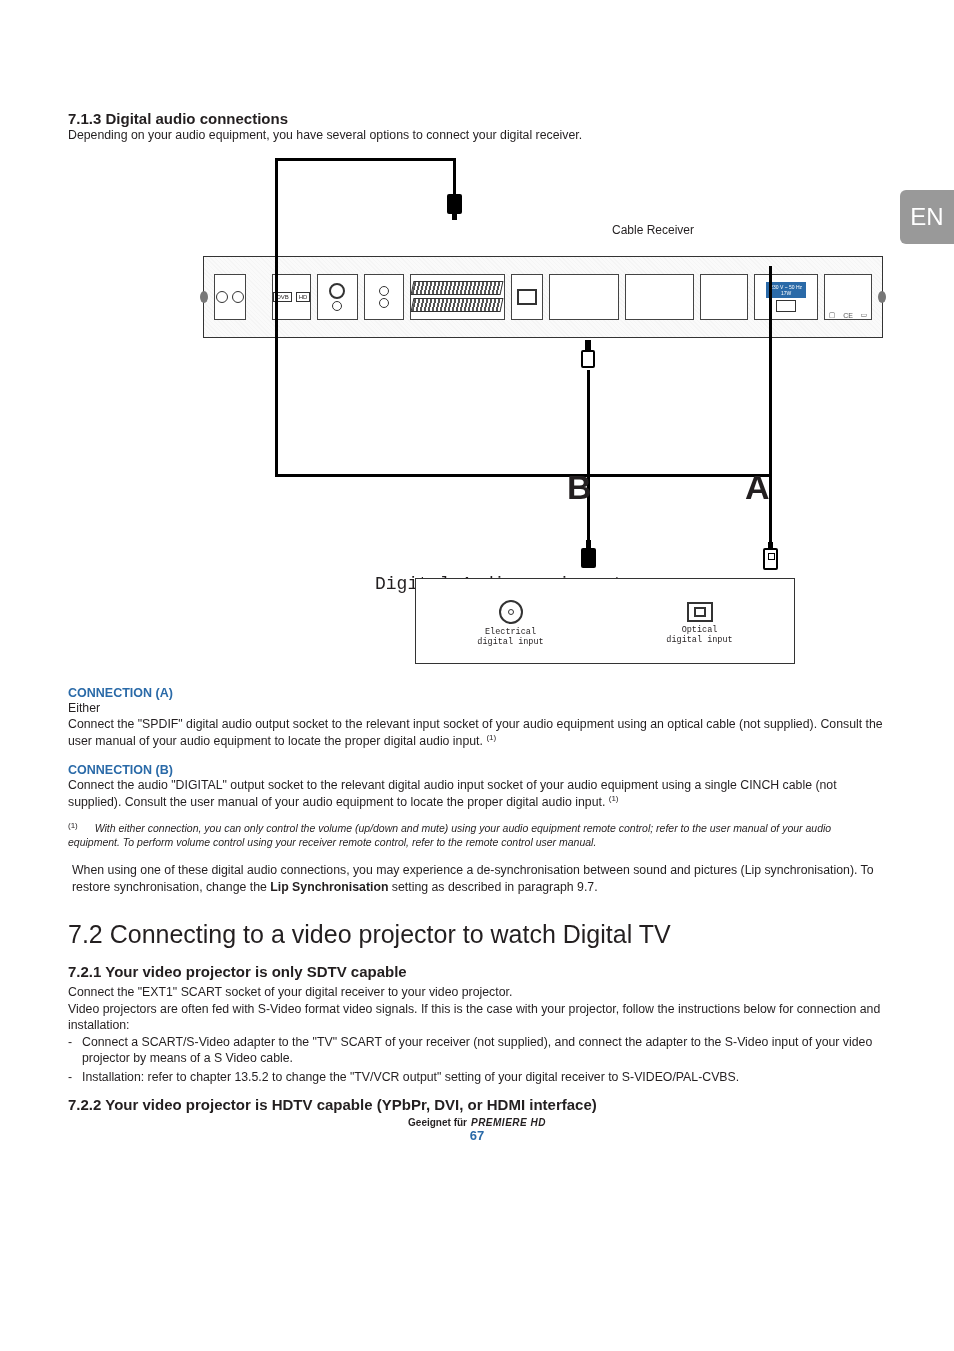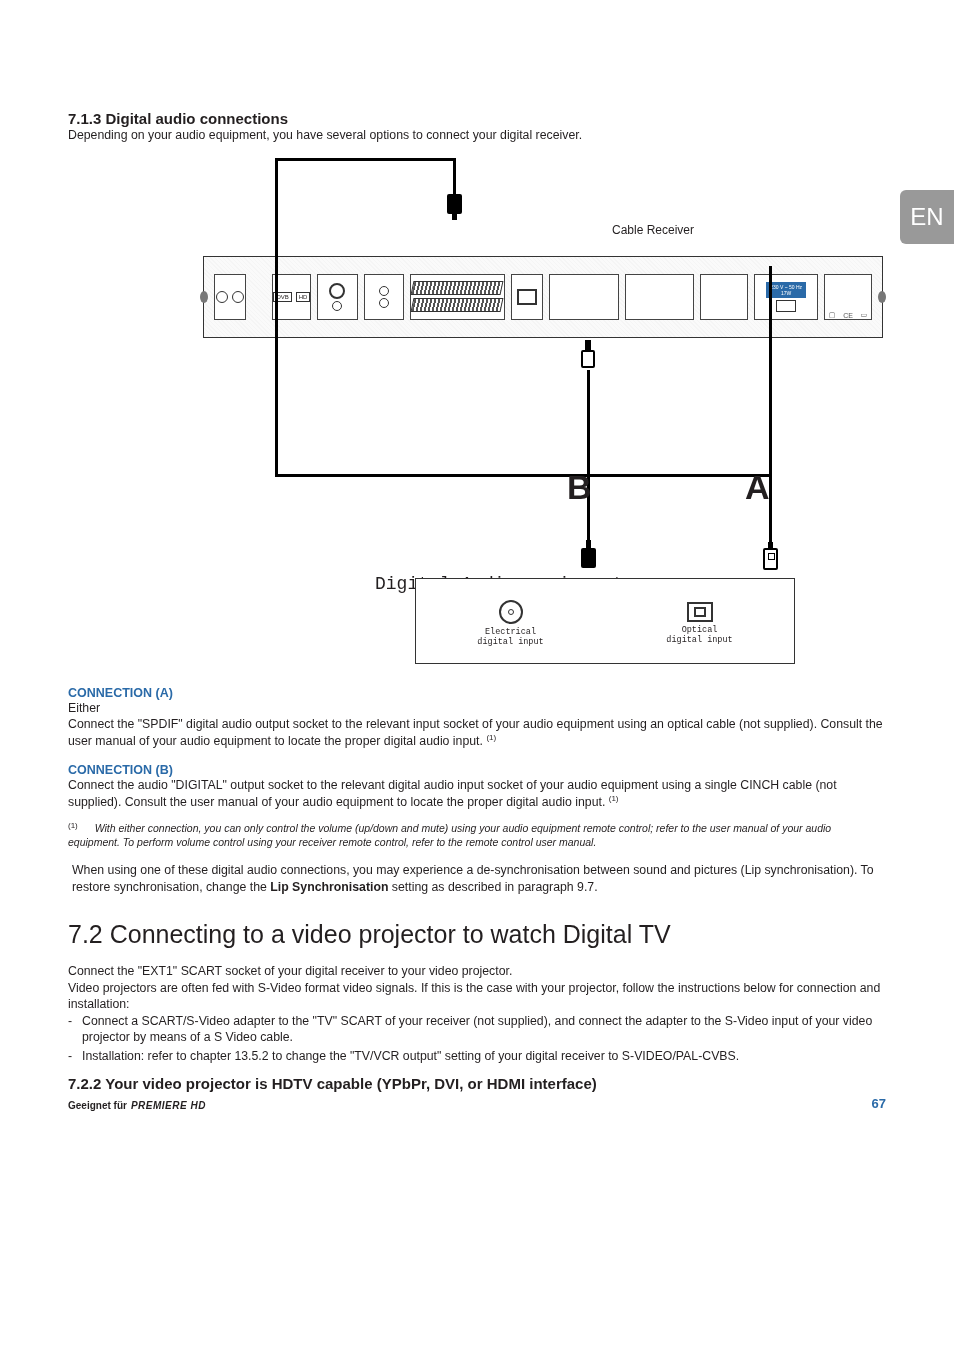--- a/index.html
+++ b/index.html
@@ -219,21 +219,22 @@
     margin-top:10px;
     margin-bottom:4px;
   }
   ul.dash{list-style:none;padding-left:0;}
   ul.dash li{font-size:12.3px;line-height:1.35;padding-left:14px;position:relative;margin-bottom:2px;}
   ul.dash li::before{content:"-";position:absolute;left:0;}
   .footer{
     position:relative;
     display:flex;
     justify-content:space-between;
-    align-items:flex-end;
+    align-items:center;
+    flex-direction:column;
   }
   .footer-left{font-size:10px;font-weight:bold;color:#231f20;display:flex;align-items:center;gap:4px;}
   .footer-left .brand{font-style:italic;letter-spacing:0.5px;}
   .footer-right{color:#2a6aa8;font-weight:bold;font-size:13px;}
 </style>
 </head>
 <body>
 
 <div class="lang-tab">EN</div>
 
@@ -341,20 +342,21 @@
     <span class="num">(1)</span>
     <span class="footnote-body">With either connection, you can only control the volume (up/down and mute) using your audio equipment remote control; refer to the user manual of your audio equipment. To perform volume control using your receiver remote control, refer to the remote control user manual.</span>
   </div>
 
   <div class="note-box">
     <span>When using one of these digital audio connections, you may experience a de-synchronisation between sound and pictures (Lip synchronisation). To restore synchronisation, change the </span><b>Lip Synchronisation</b><span> setting as described in paragraph 9.7.</span>
   </div>
 
   <h2 class="h2">7.2   Connecting to a video projector to watch Digital TV</h2>
 
+  <h3 class="sub">7.2.1   Your video projector is only SDTV capable</h3>
   <p class="small-line">Connect the "EXT1" SCART socket of your digital receiver to your video projector.</p>
   <p class="small-line">Video projectors are often fed with S-Video format video signals. If this is the case with your projector, follow the instructions below for connection and installation:</p>
   <ul class="dash">
     <li>Connect a SCART/S-Video adapter to the "TV" SCART of your receiver (not supplied), and connect the adapter to the S-Video input of your video projector by means of a S Video cable.</li>
     <li>Installation: refer to chapter 13.5.2 to change the "TV/VCR output" setting of your digital receiver to S-VIDEO/PAL-CVBS.</li>
   </ul>
 
   <h3 class="sub">7.2.2   Your video projector is HDTV capable (YPbPr, DVI, or HDMI interface)</h3>
 
   <div class="footer">

